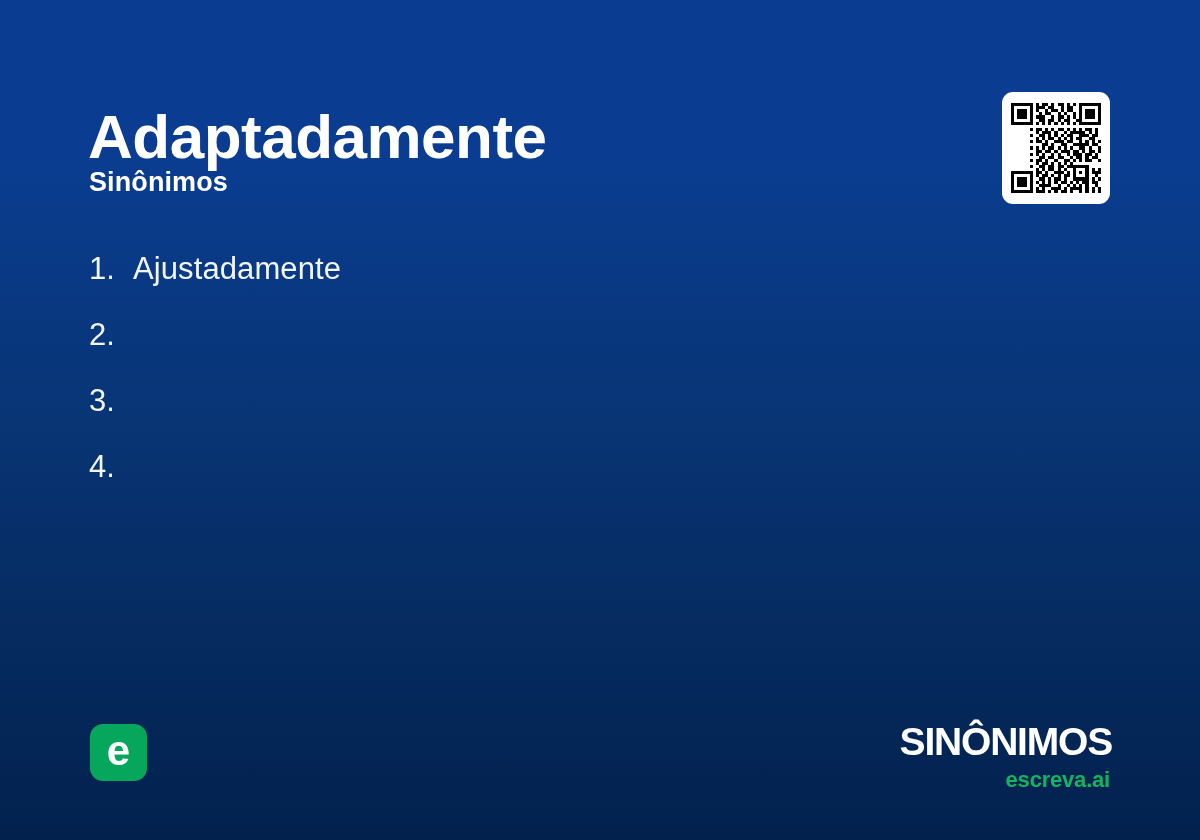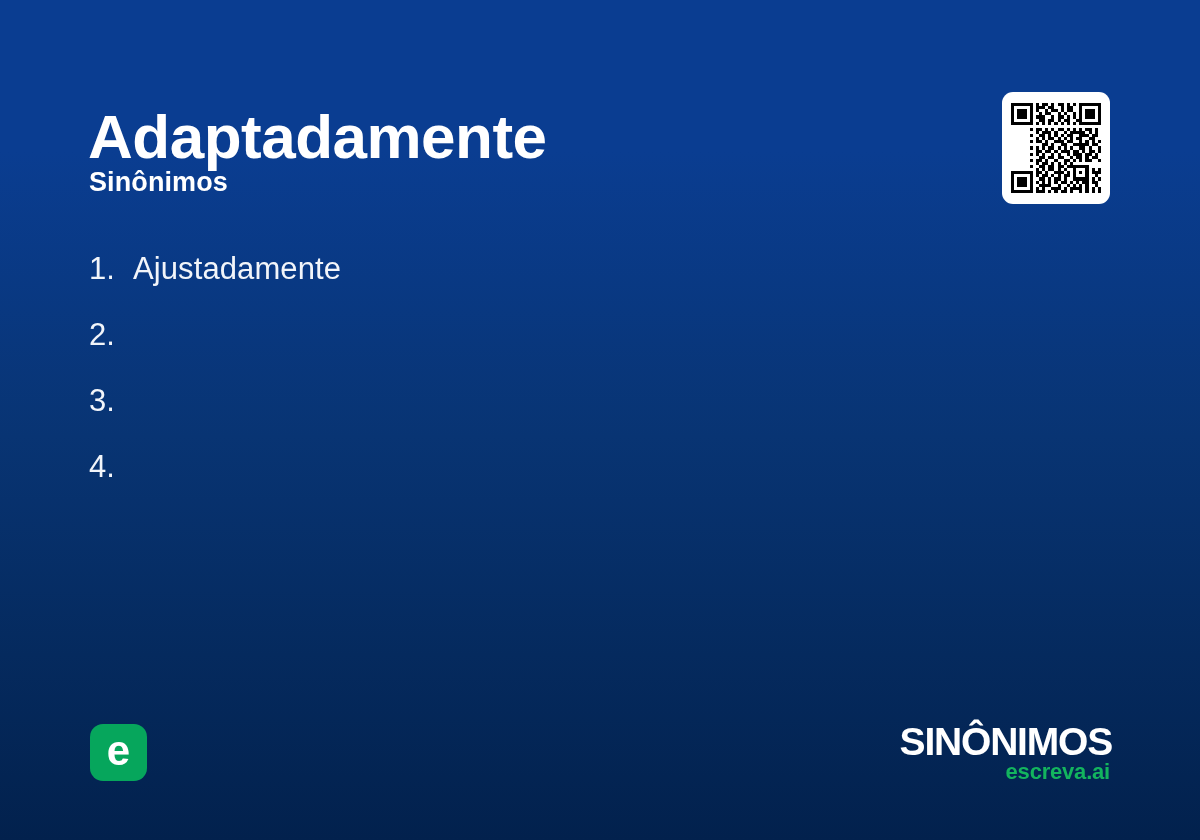--- a/index.html
+++ b/index.html
@@ -139,21 +139,21 @@
     display: block;
   }
 
   .footer-logo-sub {
     font-size: 22px;
     font-weight: 700;
     letter-spacing: -0.2px;
     color: #13b45e;
     line-height: 1;
     display: block;
-    margin-top: 0;
+    margin-top: 8px;
     margin-right: 2px;
   }
 </style>
 </head>
 <body>
 
 <div class="card">
 
   <h1 class="headline">Adaptadamente</h1>
 

